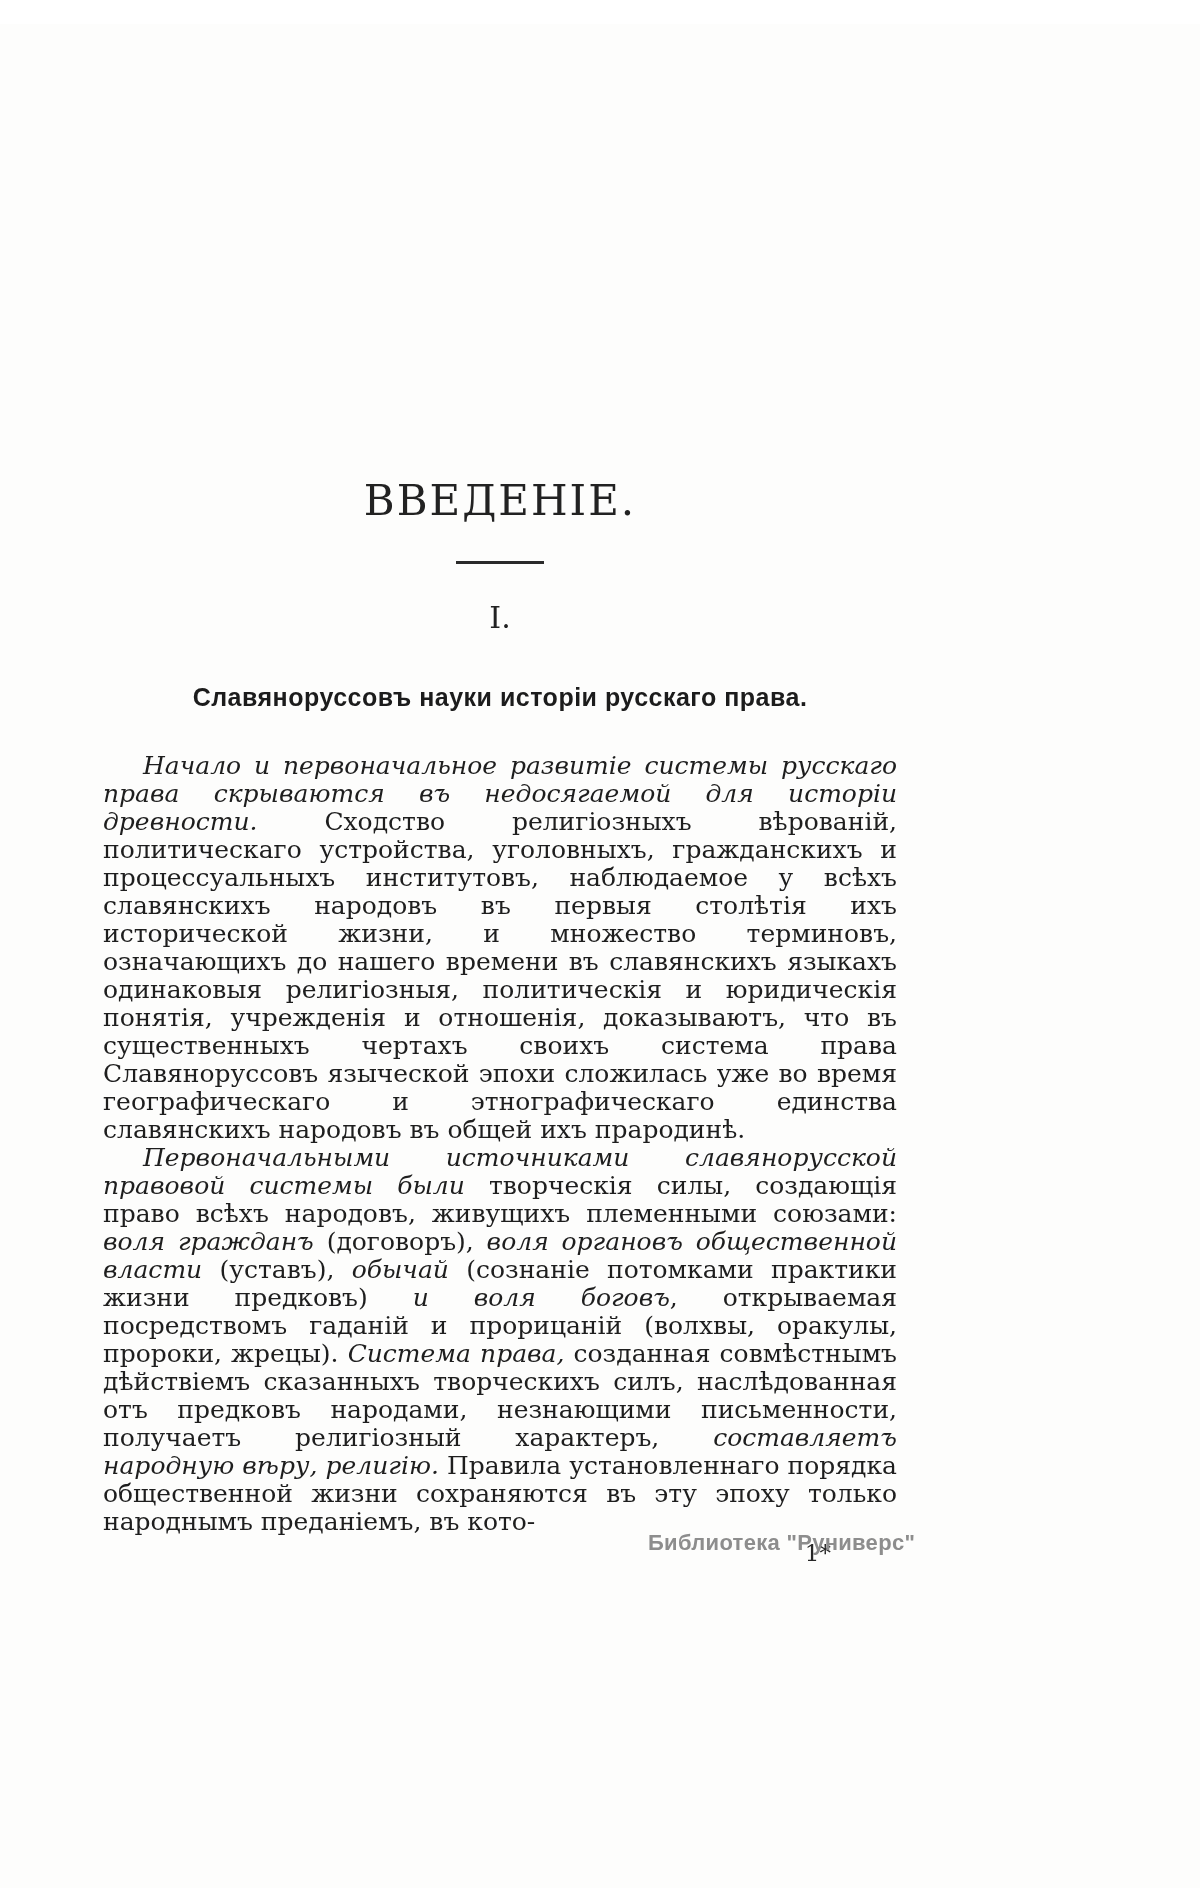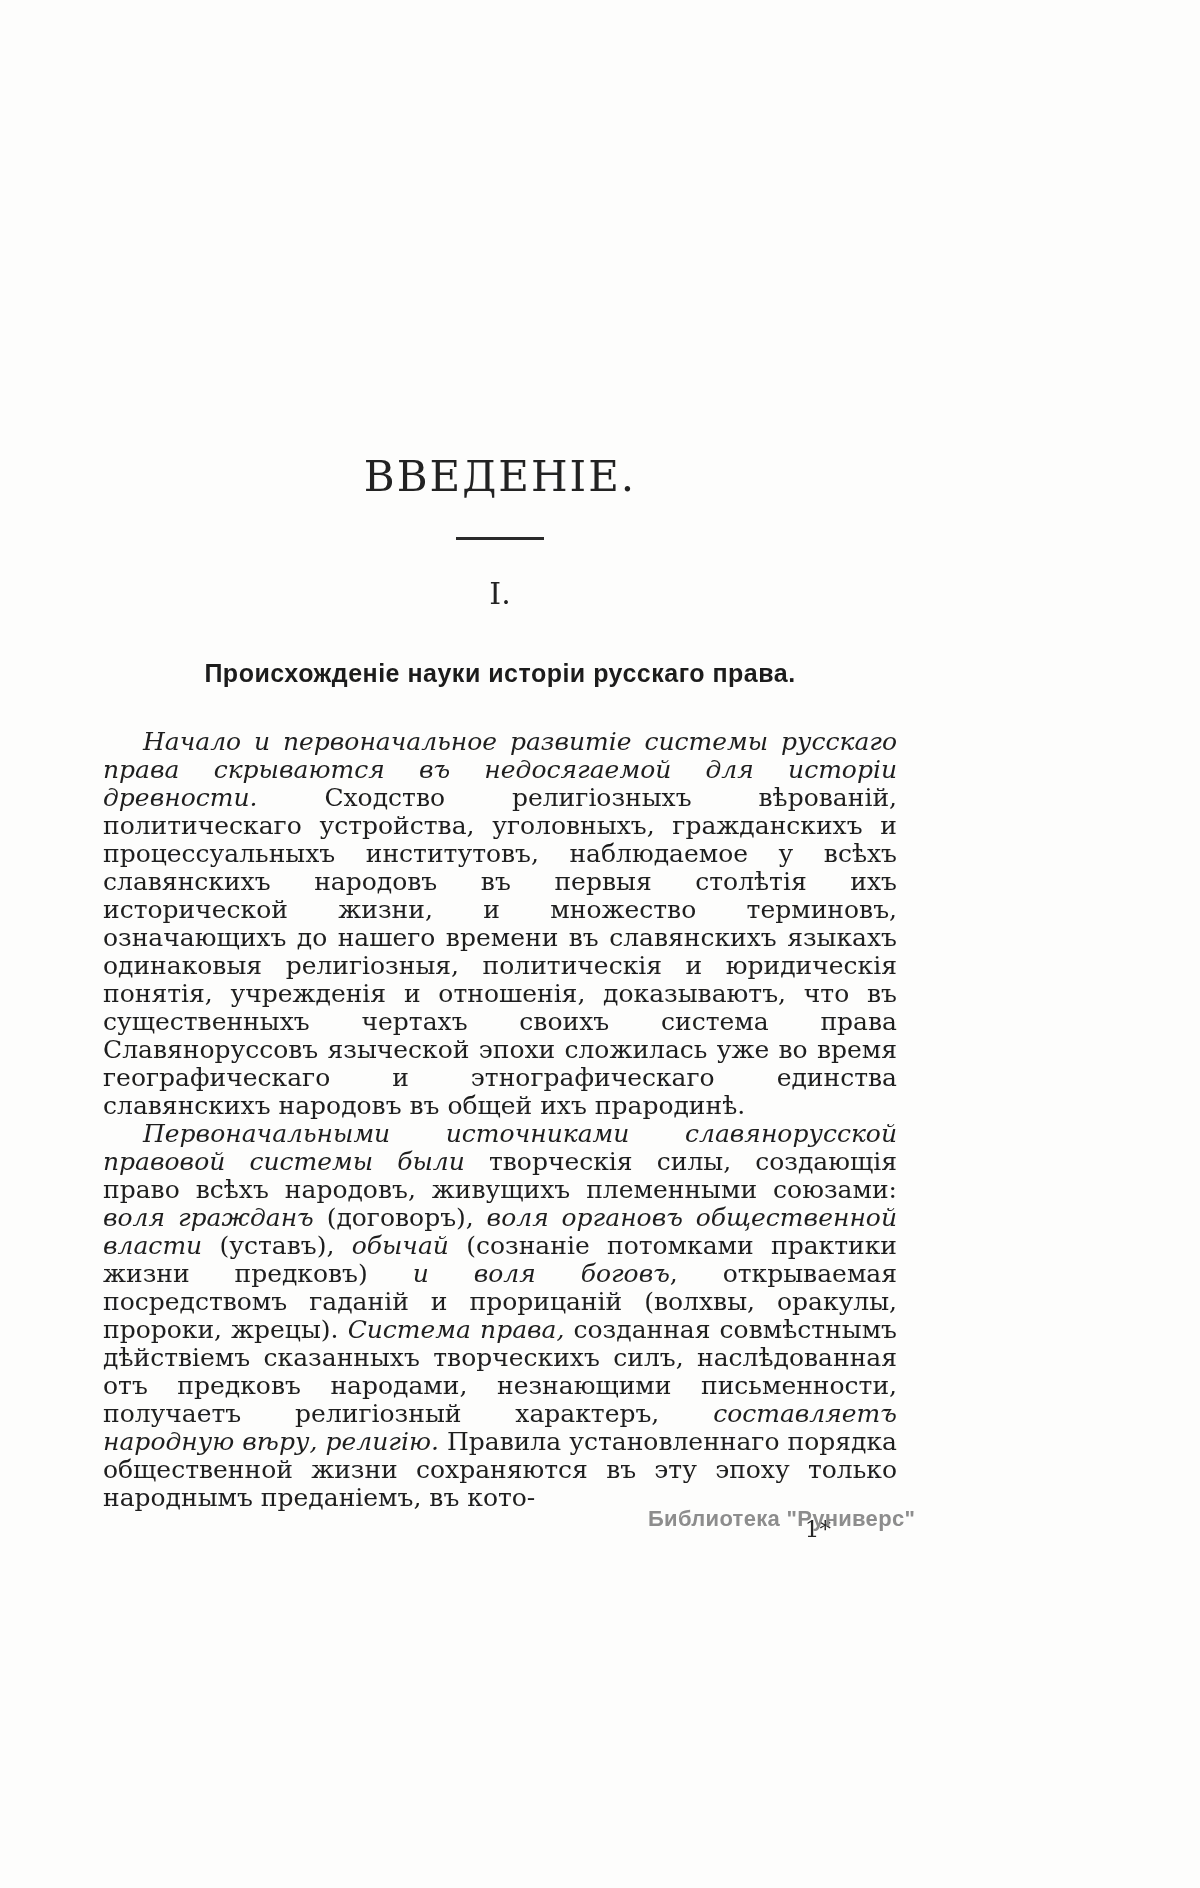--- a/index.html
+++ b/index.html
@@ -10,20 +10,21 @@
     position: relative;
     background: #ffffff;
     font-family: "DejaVu Serif", serif;
     color: #1f1f1f;
     overflow: hidden;
   }
   .scan-page {
     position: absolute;
     inset: 0;
     background: #fdfdfc;
+    margin-top: 24px;
   }
   .content {
     position: absolute;
     left: 103px;
     top: 452px;
     width: 794px;
   }
   .chapter-title {
     text-align: center;
     font-size: 42px;
@@ -80,21 +81,21 @@
   }
 </style>
 </head>
 <body>
 
 <div class="scan-page">
   <div class="content">
     <h1 class="chapter-title">ВВЕДЕНІЕ.</h1>
     <div class="divider-rule"></div>
     <div class="section-number">I.</div>
-    <h2 class="section-heading">Происхожденіе науки исторіи русскаго права.</h2>
+    <h2 class="section-heading">Славяноруссовъ науки исторіи русскаго права.</h2>
     <div class="body-text" id="paragraphs">
         <p class="para"><span class="run italic">Начало и первоначальное развитіе системы русскаго права скрываются въ недосягаемой для исторіи древности. </span><span class="run">Сходство религіозныхъ вѣрованій, политическаго устройства, уголовныхъ, гражданскихъ и процессуальныхъ институтовъ, наблюдаемое у всѣхъ славянскихъ народовъ въ первыя столѣтія ихъ исторической жизни, и множество терминовъ, означающихъ до нашего времени въ славянскихъ языкахъ одинаковыя религіозныя, политическія и юридическія понятія, учрежденія и отношенія, доказываютъ, что въ существенныхъ чертахъ своихъ система права Славяноруссовъ языческой эпохи сложилась уже во время географическаго и этнографическаго единства славянскихъ народовъ въ общей ихъ прародинѣ.</span></p>
         <p class="para"><span class="run italic">Первоначальными источниками славянорусской правовой системы были </span><span class="run">творческія силы, создающія право всѣхъ народовъ, живущихъ племенными союзами: </span><span class="run italic">воля гражданъ </span><span class="run">(договоръ), </span><span class="run italic">воля органовъ общественной власти </span><span class="run">(уставъ), </span><span class="run italic">обычай </span><span class="run">(сознаніе потомками практики жизни предковъ) </span><span class="run italic">и воля боговъ</span><span class="run">, открываемая посредствомъ гаданій и прорицаній (волхвы, оракулы, пророки, жрецы). </span><span class="run italic">Система права, </span><span class="run">созданная совмѣстнымъ дѣйствіемъ сказанныхъ творческихъ силъ, наслѣдованная отъ предковъ народами, незнающими письменности, получаетъ религіозный характеръ, </span><span class="run italic">составляетъ народную вѣру, религію. </span><span class="run">Правила установленнаго порядка общественной жизни сохраняются въ эту эпоху только народнымъ преданіемъ, въ кото-</span></p>
       </div>
     <div class="page-signature">1*</div>
   </div>
   <div class="watermark">Библиотека "Руниверс"</div>
 </div>
 
 </body></html>

